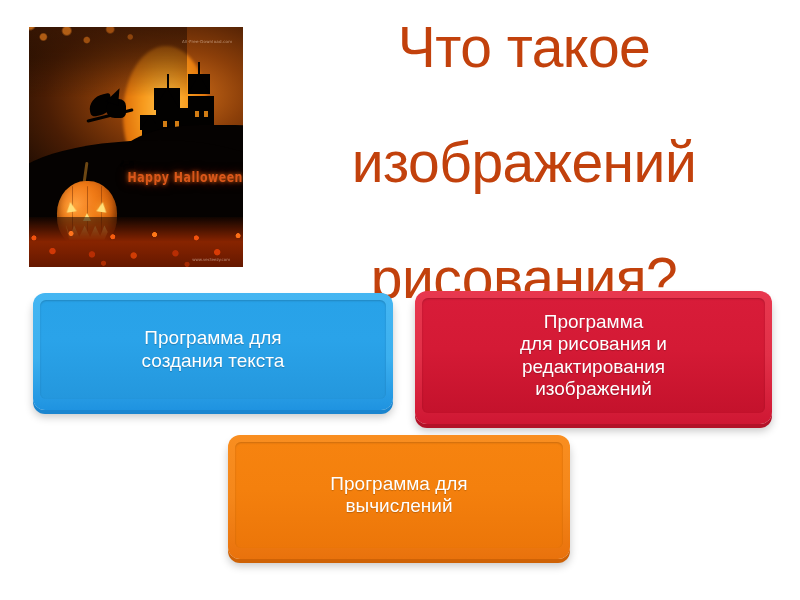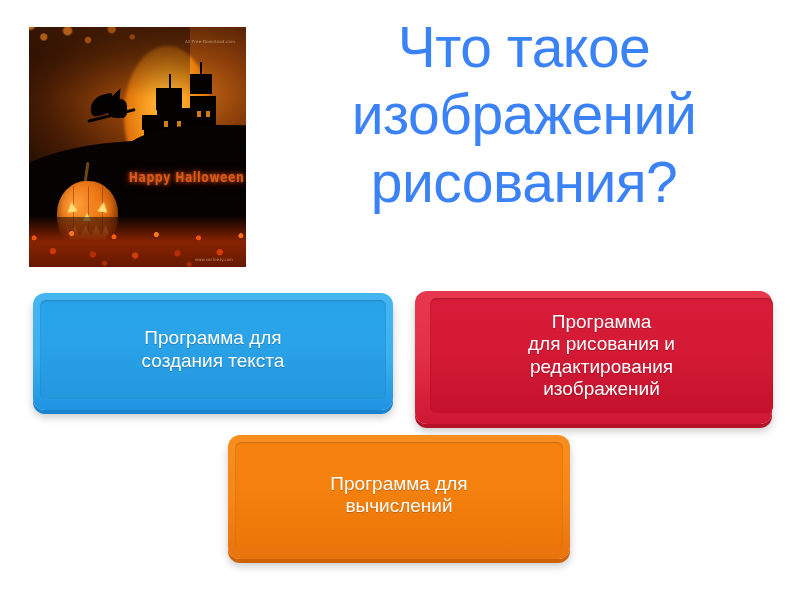--- a/index.html
+++ b/index.html
@@ -28,25 +28,24 @@
     position: absolute;
     left: 0; top: 0;
     width: 800px;
     height: 285px;
   }
 
   #question-image-frame {
     position: absolute;
     left: 29px;
     top: 27px;
-    width: 188px;
+    width: 214px;
     height: 240px;
     overflow: hidden;
     background: #0a0402;
-    padding-left: 29px;
   }
 
   .hw-scene {
     position: absolute;
     inset: 0;
     overflow: hidden;
   }
   
   .hw-sky {
     position: absolute;
@@ -339,24 +338,25 @@
     width: 536px;
     height: 255px;
     display: flex;
     flex-direction: column;
     align-items: center;
     justify-content: flex-start;
     font-family: "Liberation Sans", sans-serif;
     font-size: 57px;
     line-height: 1.18;
     font-weight: 400;
-    color: #3b82f6;
+    color: #c2410c;
     text-align: center;
     letter-spacing: -0.5px;
     white-space: nowrap;
+    gap: 48px;
   }
 
   
   #answers-area {
     position: absolute;
     left: 0;
     top: 285px;
     width: 800px;
     height: 315px;
   }
@@ -398,21 +398,20 @@
   }
   
   #answer-1 {
     left: 415px; top: 6px; width: 357px; height: 133px;
     background: linear-gradient(to bottom, #e8384f 0%, #e23048 48%, #cf1733 100%);
     box-shadow: 0 4px 0 #b31228, 0 7px 9px rgba(0,0,0,.22);
   }
   #answer-1 .face {
     background: linear-gradient(to bottom, #d81c39 0%, #d41a35 45%, #c4122c 100%);
     box-shadow: inset 0 1px 2px rgba(0,0,0,.2);
-    margin-left: 8px;
   }
   
   #answer-2 {
     left: 228px; top: 150px; width: 342px; height: 124px;
     background: linear-gradient(to bottom, #f98e20 0%, #f5871a 50%, #e9720c 100%);
     box-shadow: 0 4px 0 #cf6205, 0 7px 9px rgba(0,0,0,.22);
   }
   #answer-2 .face {
     background: linear-gradient(to bottom, #f6830f 0%, #f4800d 45%, #ec7609 100%);
     box-shadow: inset 0 1px 2px rgba(0,0,0,.18);

